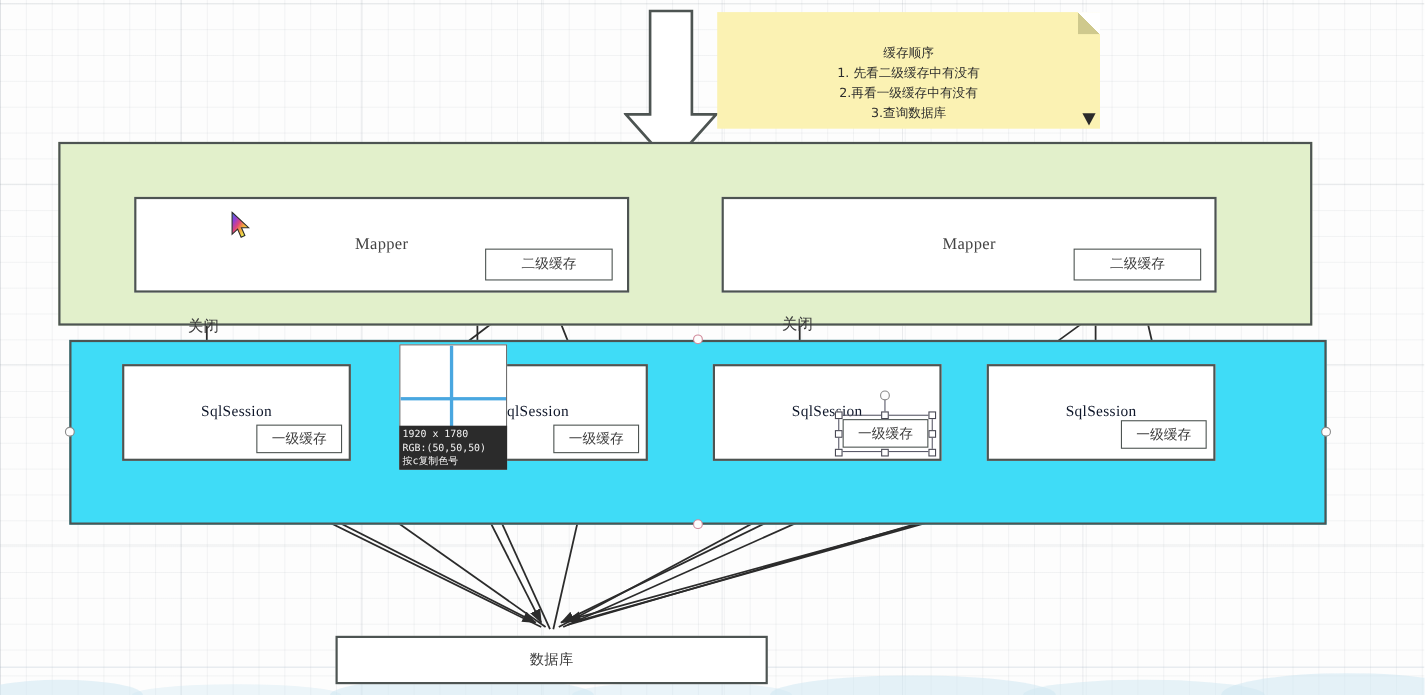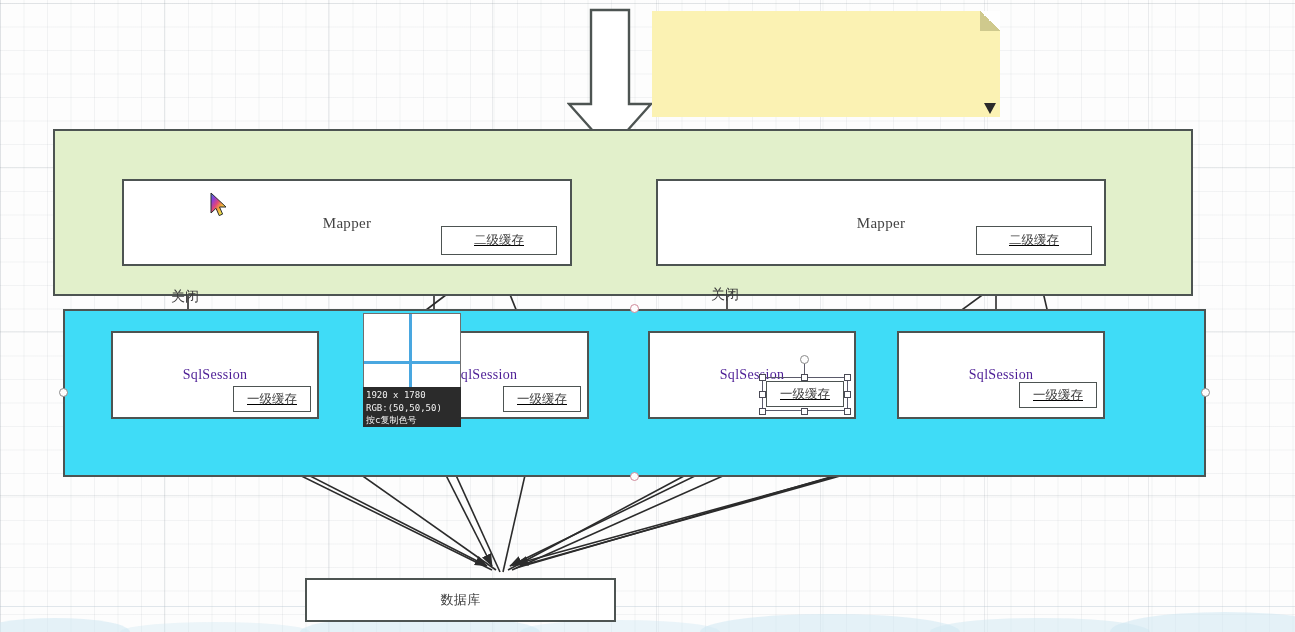--- a/index.html
+++ b/index.html
@@ -40,25 +40,25 @@
     font-family:Liberation Serif, serif;
   }
 
   .region{position:absolute;box-sizing:border-box;border:2px solid #4d5452;}
   .region.green{background:#e2f0cb;}
   .region.cyan{background:#3fdcf7;}
 
   .mapper{background:#ffffff;}
   .mapper .caption{font-size:15px;color:#444;}
 
-  .cache-box{position:absolute;box-sizing:border-box;border:1.6px solid #4d5452;background:#ffffff;display:flex;align-items:center;justify-content:center;text-decoration:underline;}
+  .cache-box{position:absolute;box-sizing:border-box;border:1.6px solid #4d5452;background:#ffffff;display:flex;align-items:center;justify-content:center;}
   .cache-box span{font-size:12.5px;color:#3b3b3b;font-family:"DejaVu Sans",sans-serif;}
 
   .sqlsession{background:#ffffff;}
-  .sqlsession .caption{font-size:14px;color:#4c1d95;}
+  .sqlsession .caption{font-size:14px;color:#0f172a;}
 
   .db .caption{font-size:13px;color:#3b3b3b;font-family:"DejaVu Sans",sans-serif;}
 
   .edge-label{
     position:absolute;font-size:14px;color:#3b3b3b;
     font-family:"DejaVu Sans",sans-serif;background:transparent;
     white-space:nowrap;
   }
 
   
@@ -158,20 +158,26 @@
   </svg>
 
   <div class="big-arrow">
     <svg width="86" height="145" viewBox="0 0 86 145">
       <path d="M24,2 L62,2 L62,96 L84,96 L43,142 L2,96 L24,96 Z" fill="#ffffff" stroke="#4d5452" stroke-width="2.4" stroke-linejoin="miter"></path>
     </svg>
   </div>
 
   <div class="note">
     <div class="fold"></div>
+    <div class="note-body">
+      <div>缓存顺序</div>
+      <div>1. 先看二级缓存中有没有</div>
+      <div>2.再看一级缓存中有没有</div>
+      <div>3.查询数据库</div>
+    </div>
     <div class="marker"></div>
   </div>
 
   <div class="region green" style="left:53px;top:129px;width:1140px;height:167px;"></div>
 
   <div class="box mapper" style="left:122px;top:179px;width:450px;height:87px;">
     <div class="caption">Mapper</div>
   </div>
   <div class="cache-box" style="left:441px;top:226px;width:116px;height:29px;">
     <span>二级缓存</span>
@@ -227,21 +233,21 @@
   <div class="h-square" style="left:801px;top:408px;"></div>
   <div class="h-square" style="left:844px;top:408px;"></div>
 
   <div class="box sqlsession" style="left:897px;top:331px;width:208px;height:88px;">
     <div class="caption">SqlSession</div>
   </div>
   <div class="cache-box" style="left:1019px;top:382px;width:78px;height:26px;">
     <span>一级缓存</span>
   </div>
 
-  <div class="box db" style="left:305px;top:578px;width:311px;height:44px;">
+  <div class="box db" style="left:305px;top:578px;width:393px;height:44px;">
     <div class="caption">数据库</div>
   </div>
 
   <div class="magnifier">
     <div class="xline"></div>
     <div class="yline"></div>
   </div>
   <div class="mag-info">
     <div>1920 x 1780</div>
     <div>RGB:(50,50,50)</div>

